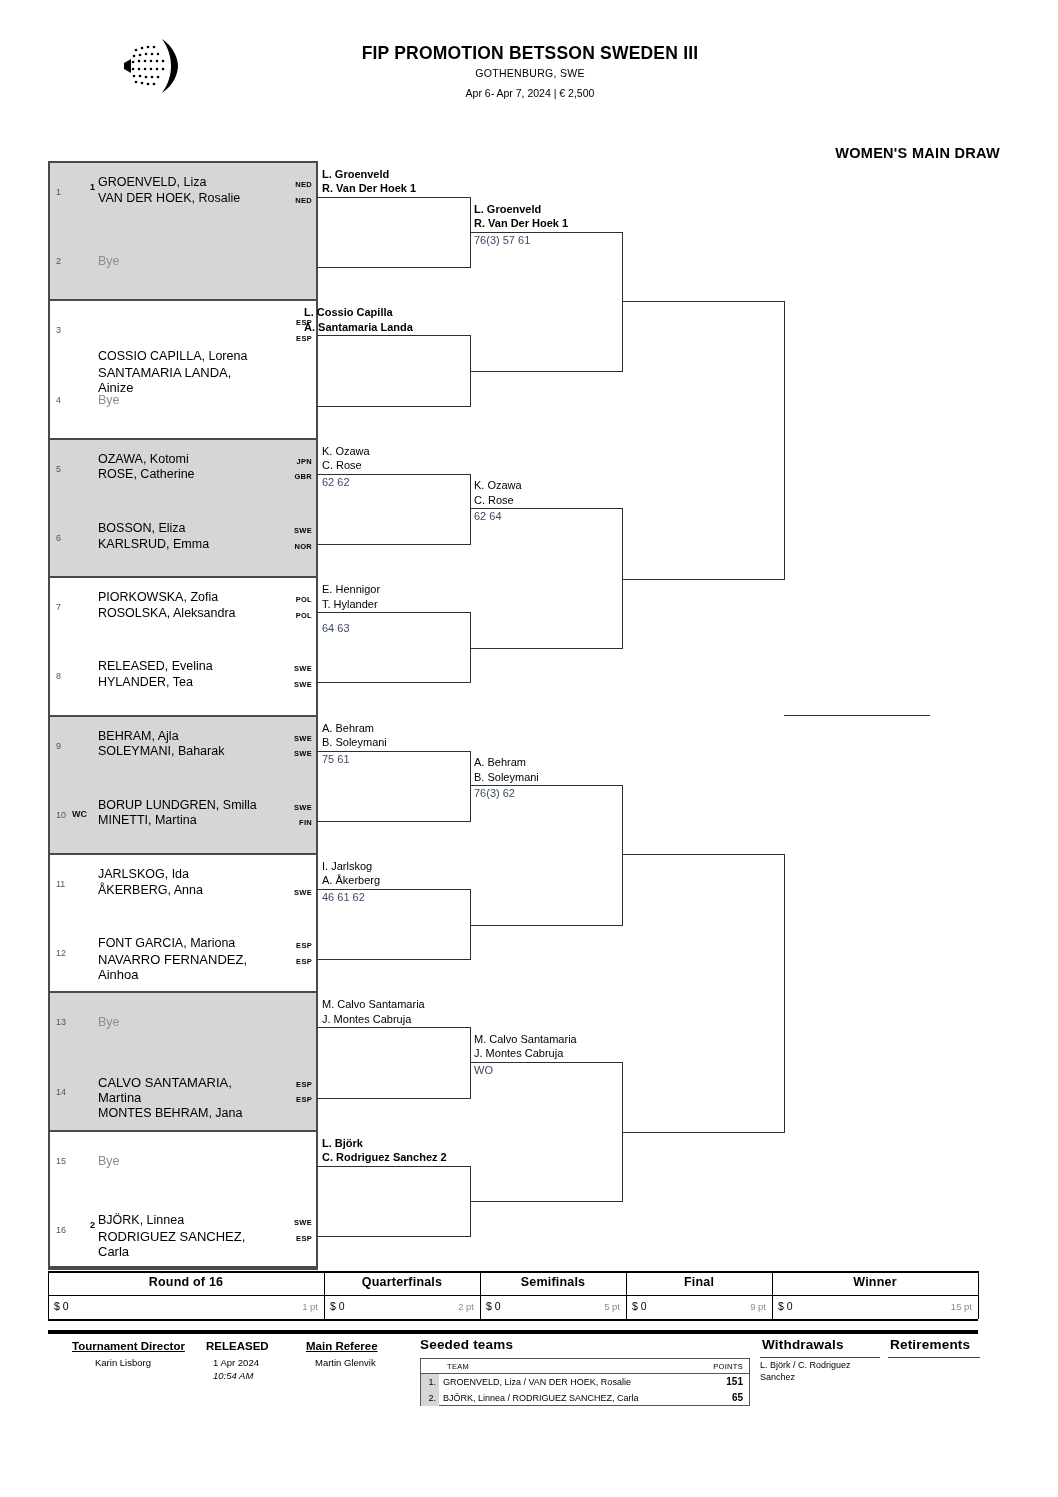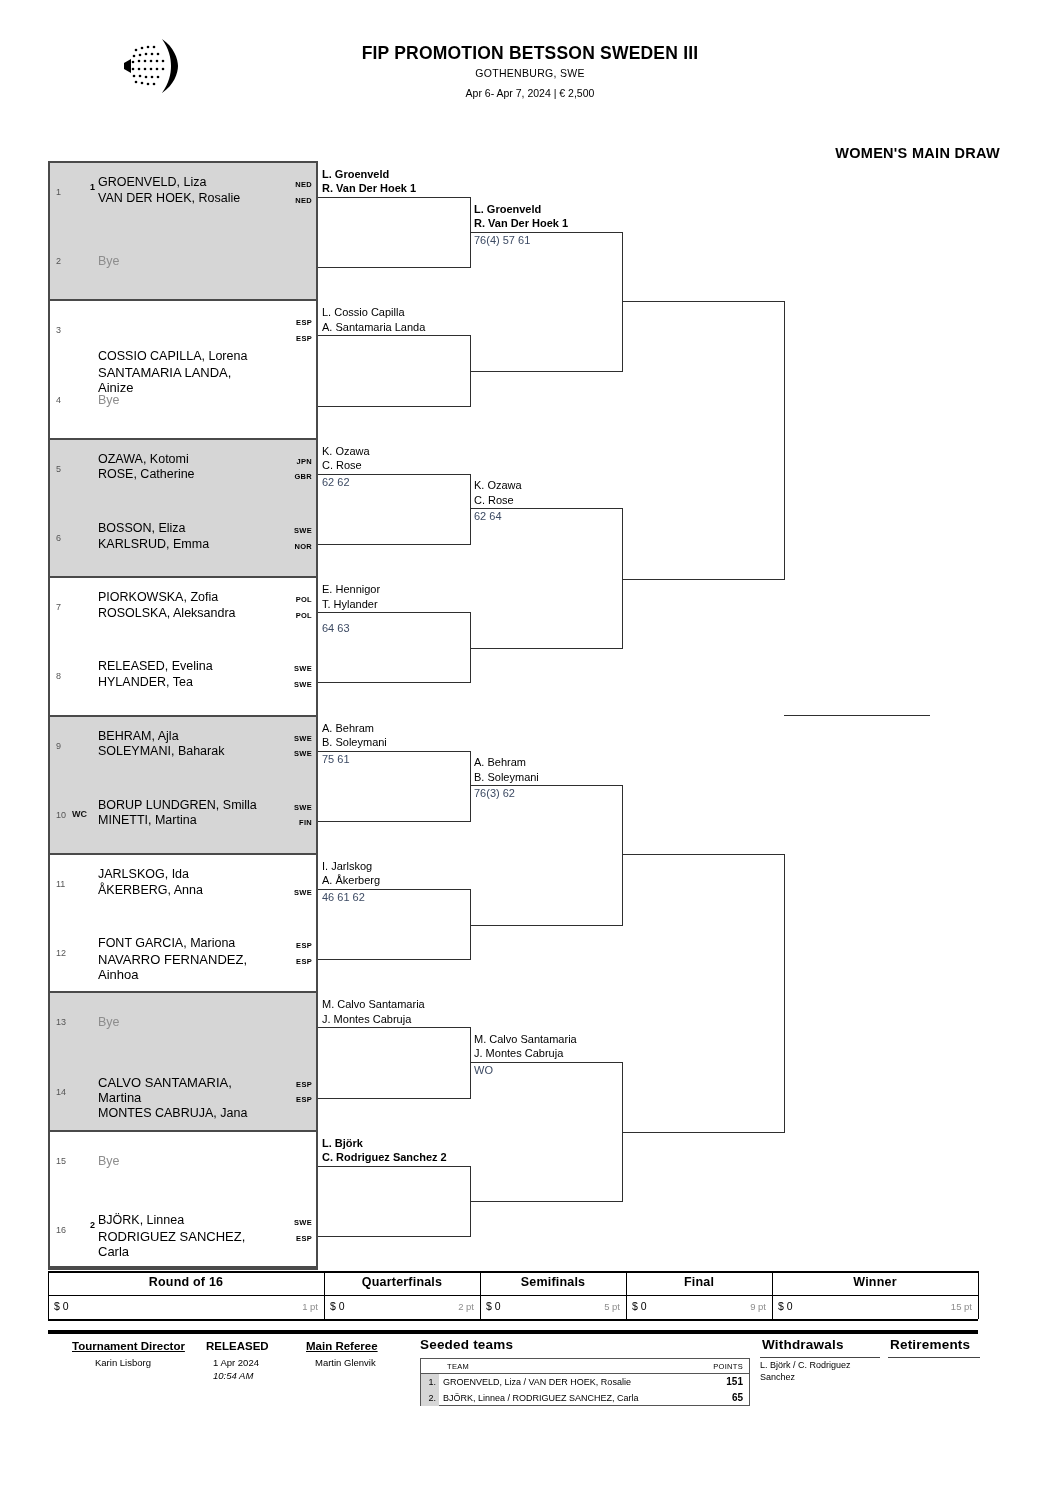--- a/index.html
+++ b/index.html
@@ -276,21 +276,21 @@
       </div>
     </div>
     <div class="r1-slot" style="top: 991.4px;">
       <div class="slot-no">13</div>
       <div class="bye">Bye</div>
     </div>
     <div class="r1-slot" style="top: 1060.6px;">
       <div class="slot-no">14</div>
       <div class="slot-names">
         <span class="n1 nm-small" style="display: block;">CALVO SANTAMARIA, Martina</span>
-        <span class="n2 nm-big">MONTES CABRUJA, Jana</span>
+        <span class="n2 nm-big">MONTES BEHRAM, Jana</span>
       </div>
       <div class="slot-countries">
         <div>ESP</div>
         <div>ESP</div>
       </div>
     </div>
     <div class="r1-slot" style="top: 1129.8px;">
       <div class="slot-no">15</div>
       <div class="bye">Bye</div>
     </div>
@@ -305,21 +305,21 @@
         <div>SWE</div>
         <div>ESP</div>
       </div>
     </div>
     <div class="conn" style="left: 318px; top: 196.984px; width: 152px; height: 69.2px;"></div>
     <div class="mlabel bold" style="left: 322px; top: 166.984px;">
       <div>L. Groenveld</div>
       <div>R. Van Der Hoek  1</div>
     </div>
     <div class="conn" style="left: 318px; top: 335.384px; width: 152px; height: 69.2px;"></div>
-    <div class="mlabel" style="left: 322px; top: 305.384px;">
+    <div class="mlabel" style="left: 304px; top: 305.384px; font-weight: bold;">
       <div>L. Cossio Capilla</div>
       <div>A. Santamaria Landa</div>
     </div>
     <div class="conn" style="left: 318px; top: 473.784px; width: 152px; height: 69.2px;"></div>
     <div class="mlabel" style="left: 322px; top: 443.784px;">
       <div>K. Ozawa</div>
       <div>C. Rose</div>
     </div>
     <div class="mscore" style="left: 322px; top: 475.784px;">62 62</div>
     <div class="conn" style="left: 318px; top: 612.184px; width: 152px; height: 69.2px;"></div>
@@ -348,21 +348,21 @@
     <div class="conn" style="left: 318px; top: 1165.78px; width: 152px; height: 69.2px;"></div>
     <div class="mlabel bold" style="left: 322px; top: 1135.78px;">
       <div>L. Björk</div>
       <div>C. Rodriguez Sanchez  2</div>
     </div>
     <div class="conn" style="left: 470px; top: 231.584px; width: 152px; height: 138.4px;"></div>
     <div class="mlabel bold" style="left: 474px; top: 201.584px;">
       <div>L. Groenveld</div>
       <div>R. Van Der Hoek  1</div>
     </div>
-    <div class="mscore" style="left: 474px; top: 233.584px;">76(4) 57 61</div>
+    <div class="mscore" style="left: 474px; top: 233.584px;">76(3) 57 61</div>
     <div class="conn" style="left: 470px; top: 508.384px; width: 152px; height: 138.4px;"></div>
     <div class="mlabel" style="left: 474px; top: 478.384px;">
       <div>K. Ozawa</div>
       <div>C. Rose</div>
     </div>
     <div class="mscore" style="left: 474px; top: 510.384px;">62 64</div>
     <div class="conn" style="left: 470px; top: 785.184px; width: 152px; height: 138.4px;"></div>
     <div class="mlabel" style="left: 474px; top: 755.184px;">
       <div>A. Behram</div>
       <div>B. Soleymani</div>

